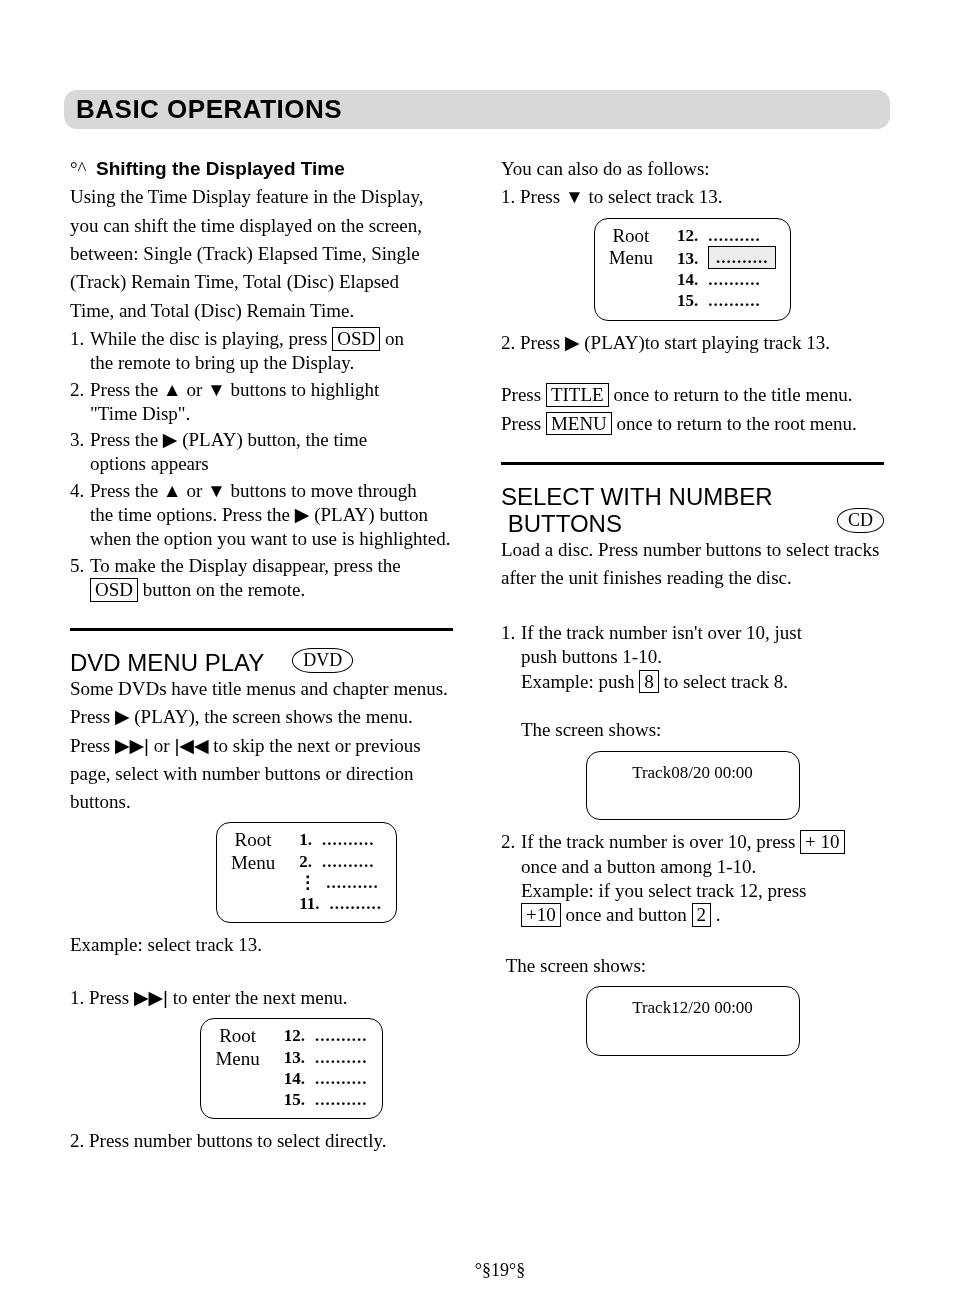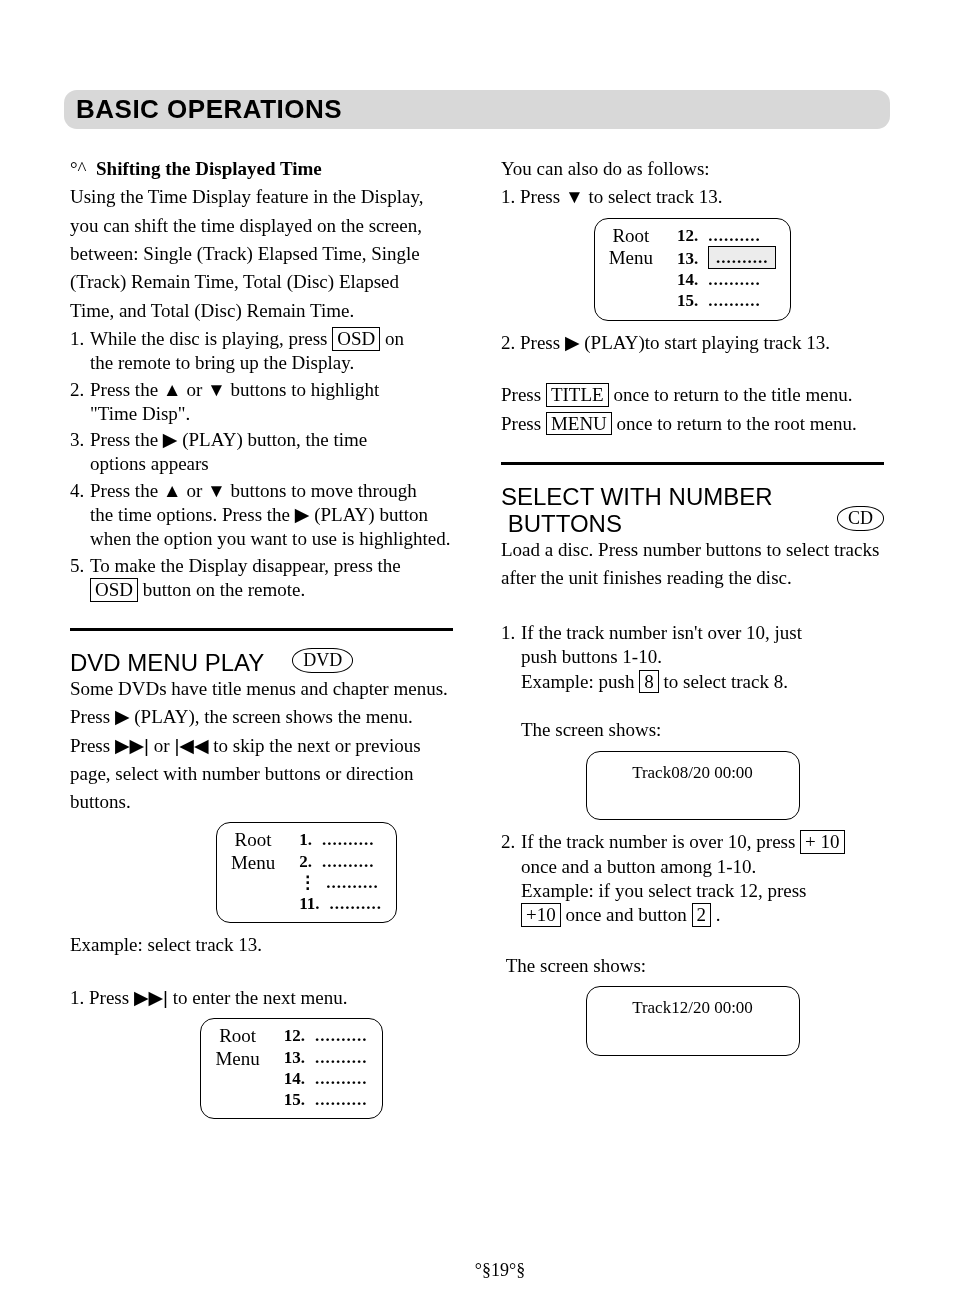--- a/index.html
+++ b/index.html
@@ -32,21 +32,21 @@
     display: flex;
     gap: 48px;
   }
   .col {
     flex: 1 1 0;
     font-size: 19px;
     line-height: 1.28;
   }
   .col p { margin: 0 0 4px 0; }
   .subhead {
-    font-family: Liberation Serif, serif;
+    font-family: Liberation Sans, sans-serif;
     font-weight: 700;
     font-size: 19px;
   }
   .big-subhead {
     font-family: Arial, Helvetica, sans-serif;
     font-weight: 400;
     font-size: 24px;
     line-height: 1.15;
   }
   .step {
@@ -106,21 +106,21 @@
     padding: 10px 16px 36px 16px;
     display: inline-block;
     min-width: 180px;
     font-size: 17px;
   }
   .center-block { text-align: center; margin: 8px 0 10px 0; }
   .center-left  { margin-left: 90px; }
   .center-left2 { margin-left: 60px; }
   .big-subhead-row {
     display: flex;
-    align-items: flex-start;
+    align-items: center;
     justify-content: space-between;
   }
   .page-number {
     position: absolute;
     bottom: 24px;
     left: 0;
     width: 100%;
     text-align: center;
     font-size: 18px;
     padding-left: 23px;
@@ -288,20 +288,21 @@
                 </div>
               <div class="row">
                   <span>15.</span>
                   <span class="dots">..........</span>
                 </div>
             </div>
           </div>
         </div>
       </div>
 
+      <p>2. Press number buttons to select directly.</p>
 
     </div>
 
     <div class="col">
 
       <p>You can also do as follows:</p>
       <p>
         <span>1. Press </span>
         <span class="glyph">▼</span>
         <span> to select track 13.</span>

